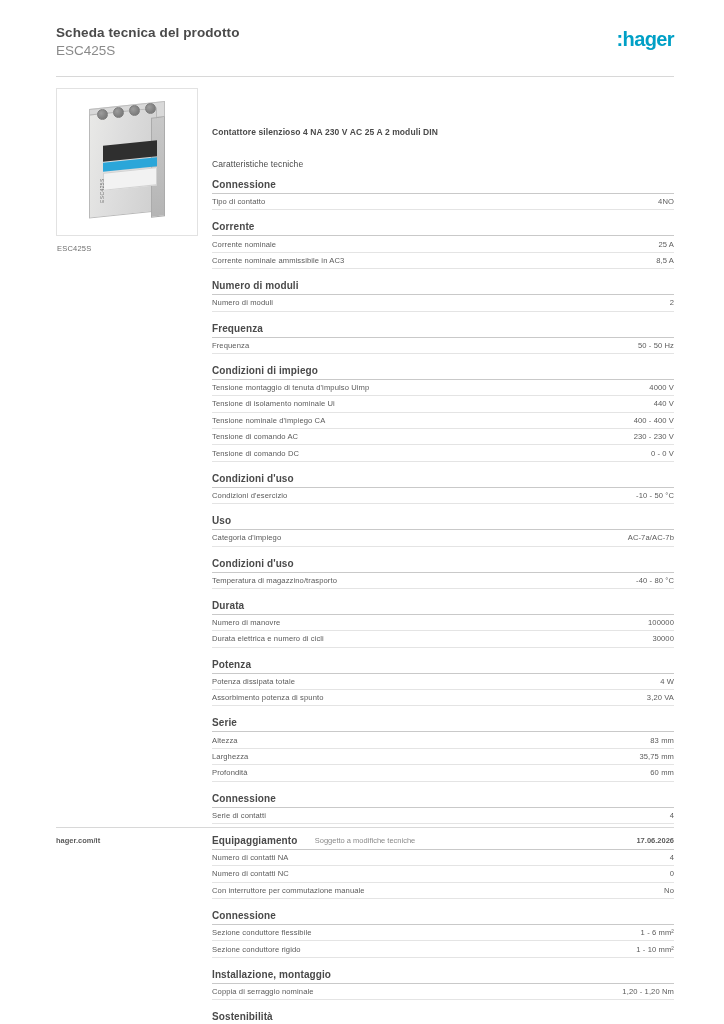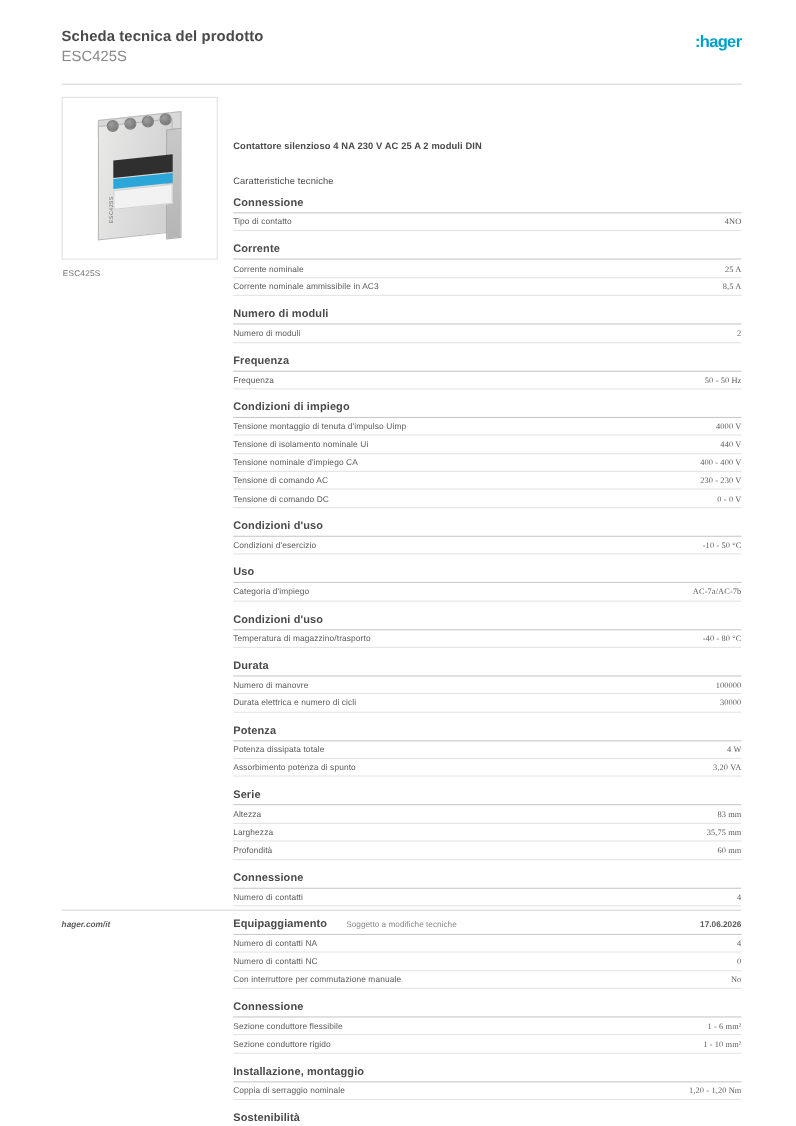--- a/index.html
+++ b/index.html
@@ -43,21 +43,21 @@
     line-height: 17px;
   }
   .doc-subtitle {
     font-size: 13.5px;
     font-weight: normal;
     color: #8a8a8a;
     line-height: 17px;
     margin-top: 1px;
   }
   .logo {
-    font-size: 15px;
+    font-size: 20px;
     font-weight: bold;
     color: #00a0c6;
     letter-spacing: -0.6px;
     line-height: 26px;
     padding-top: 4px;
   }
 
   .header-rule {
     position: absolute;
     top: 76px;
@@ -195,40 +195,40 @@
     display: flex;
     justify-content: space-between;
     align-items: baseline;
     font-size: 7.6px;
     color: #5a5a5a;
     padding: 3.2px 0 3.2px 0;
     border-bottom: 1px solid #e4e4e4;
     letter-spacing: 0.1px;
   }
   .row .label { white-space: nowrap; }
-  .row .value { white-space: nowrap; text-align: center; font-family: Liberation Serif, serif; }
+  .row .value { white-space: nowrap; text-align: center; }
 
   
   .footer-rule {
     position: absolute;
     bottom: 44px;
     left: 56px;
     right: 50px;
     border-top: 1px solid #d8d8d8;
   }
   .footer {
     position: absolute;
     bottom: 22px;
     left: 56px;
     right: 50px;
     height: 14px;
     font-size: 7.5px;
     color: #6e6e6e;
   }
-  .footer .left { position: absolute; left: 0; font-weight: bold; color: #5a5a5a; font-style: italic; }
+  .footer .left { position: absolute; left: 0; font-weight: bold; color: #5a5a5a; }
   .footer .center { position: absolute; left: 50%; transform: translateX(-50%); color: #8a8a8a; }
   .footer .right { position: absolute; right: 0; font-weight: bold; color: #5a5a5a; }
 </style>
 </head>
 <body>
 
 <div class="page">
 
   <div class="header">
     <div class="header-titles">
@@ -369,21 +369,21 @@
             <span class="value">35,75 mm</span>
           </div>
           <div class="row">
             <span class="label">Profondità</span>
             <span class="value">60 mm</span>
           </div>
         </div>
         <div class="group">
           <div class="group-head">Connessione</div>
           <div class="row">
-            <span class="label">Numero di contatti</span>
+            <span class="label">Serie di contatti</span>
             <span class="value">4</span>
           </div>
         </div>
         <div class="group">
           <div class="group-head">Equipaggiamento</div>
           <div class="row">
             <span class="label">Numero di contatti NA</span>
             <span class="value">4</span>
           </div>
           <div class="row">

